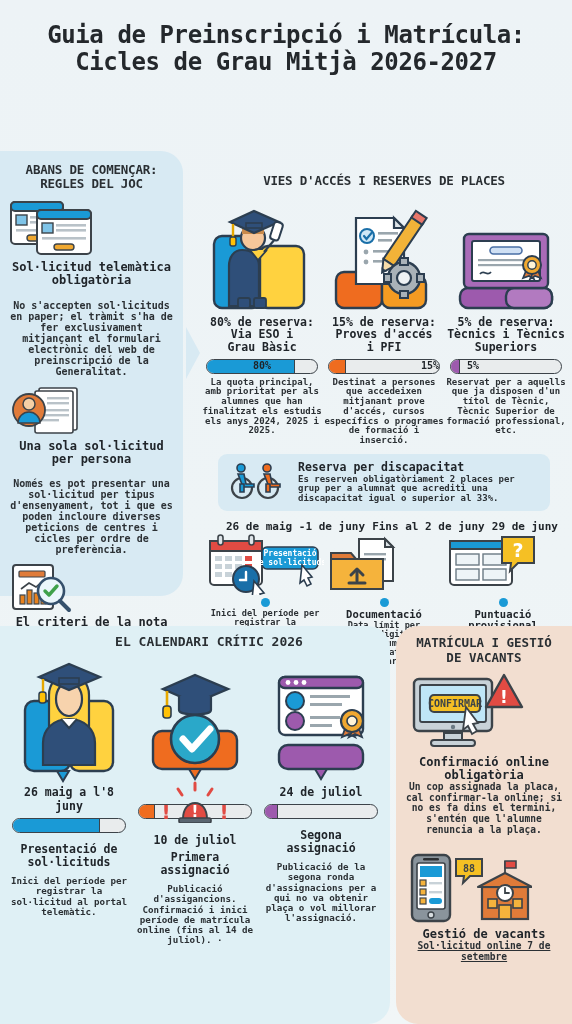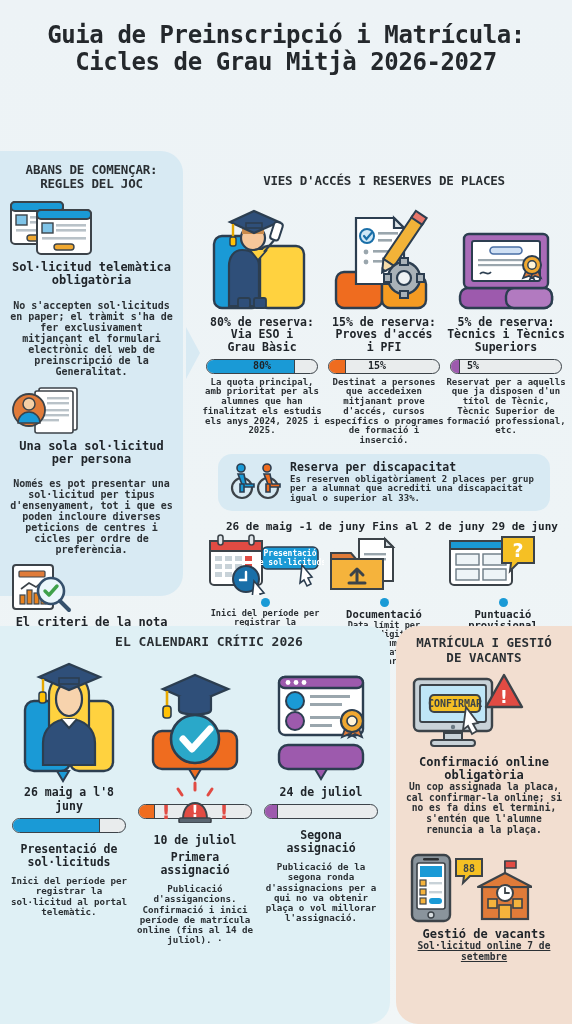--- a/index.html
+++ b/index.html
@@ -55,22 +55,22 @@
   
   .pill { position:relative; height:15px; border-radius:9px;
           background:#e9eced; border:1.6px solid #3c4349; margin:5px 4px 0 4px;
           overflow:hidden; }
   .pill .fill { position:absolute; left:0; top:0; bottom:0; border-right:1.6px solid #3c4349; }
   .pill .lbl { position:relative; font-family:"DejaVu Sans Mono", monospace;
                font-weight:bold; font-size:10px; line-height:12px; color:#20252a;
                text-align:center; z-index:2; }
 
   
-  .disab { margin:8px 22px 0 22px; background:#d8eaf3; border-radius:14px;
-           display:flex; align-items:center; padding:7px 10px; }
+  .disab { margin:8px 22px 0 22px; background:#d8eaf3; border-radius:9px;
+           display:flex; align-items:center; gap:8px; padding:7px 10px; }
   .disab-txt { text-align:left; }
   .disab-h { font-family:"DejaVu Sans Mono", monospace; font-weight:bold;
              font-size:11.5px; color:#20252a; line-height:1.12; }
   .disab-b { font-family:"DejaVu Sans Mono", monospace; font-weight:bold;
              font-size:9px; color:#2b3034; line-height:1.08; margin-top:1px; }
 
   
   .tl-dates { display:flex; justify-content:space-between; padding:9px 14px 0 30px; }
   .tl-date { font-family:"DejaVu Sans Mono", monospace; font-weight:bold;
              font-size:11px; color:#20252a; white-space:nowrap; }
@@ -274,21 +274,21 @@
               </g>
             </svg>
           </div>
           <div class="card-title">
             <div>15% de reserva:</div>
             <div>Proves d'accés</div>
             <div>i PFI</div>
           </div>
           <div class="pill">
             <div class="fill" style="width:15%;background:#ef6c1f"></div>
-            <div class="lbl" style="text-align:left;padding-left:39px">15%</div>
+            <div class="lbl" style="text-align:right;padding-left:39px">15%</div>
           </div>
           <div class="card-desc">Destinat a persones que accedeixen mitjanant prove d'accés, cursos específics o programes de formació i inserció.</div>
         </div>
 
         <div class="card">
           <div class="card-art">
             <svg width="112" height="118" viewBox="0 0 112 118">
               <rect x="10" y="94" width="92" height="20" rx="8" fill="#9d5aad" stroke="#2c3e50" stroke-width="2.4"></rect>
               <rect x="56" y="94" width="46" height="20" rx="8" fill="#b27ac0" stroke="#2c3e50" stroke-width="2.4"></rect>
               <rect x="14" y="40" width="84" height="54" rx="5" fill="#a96bb8" stroke="#2c3e50" stroke-width="2.4"></rect>

